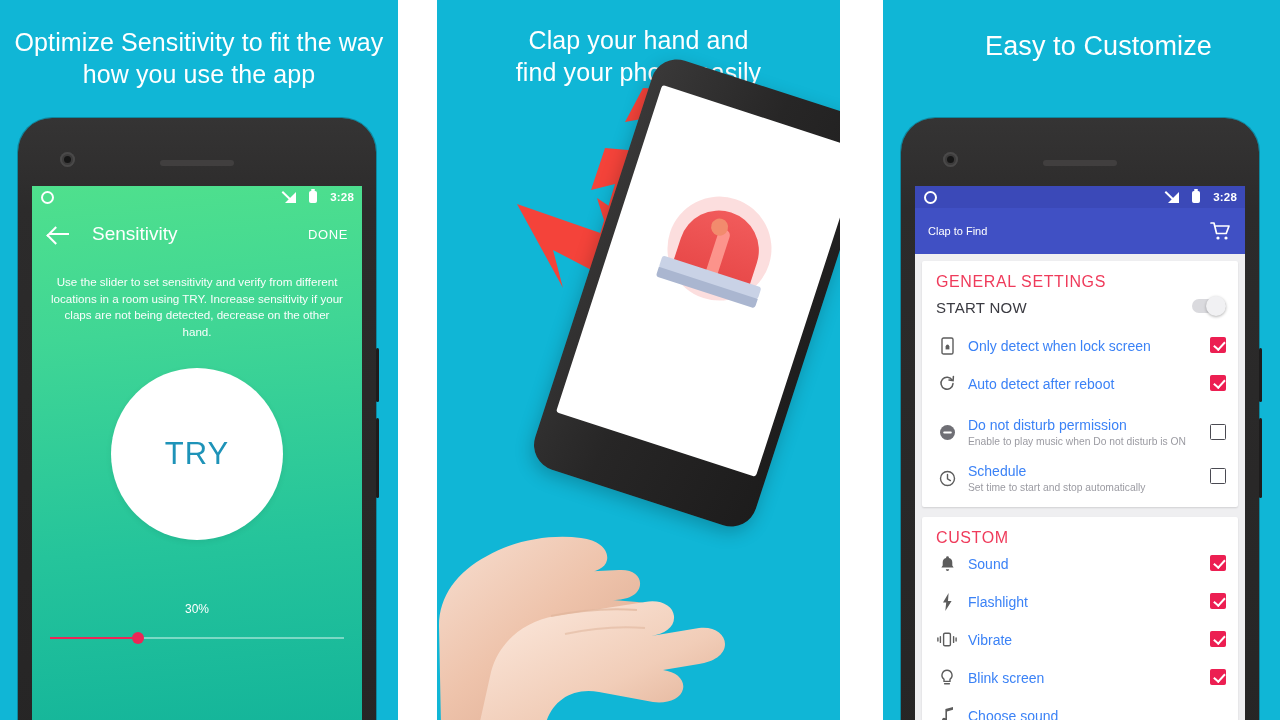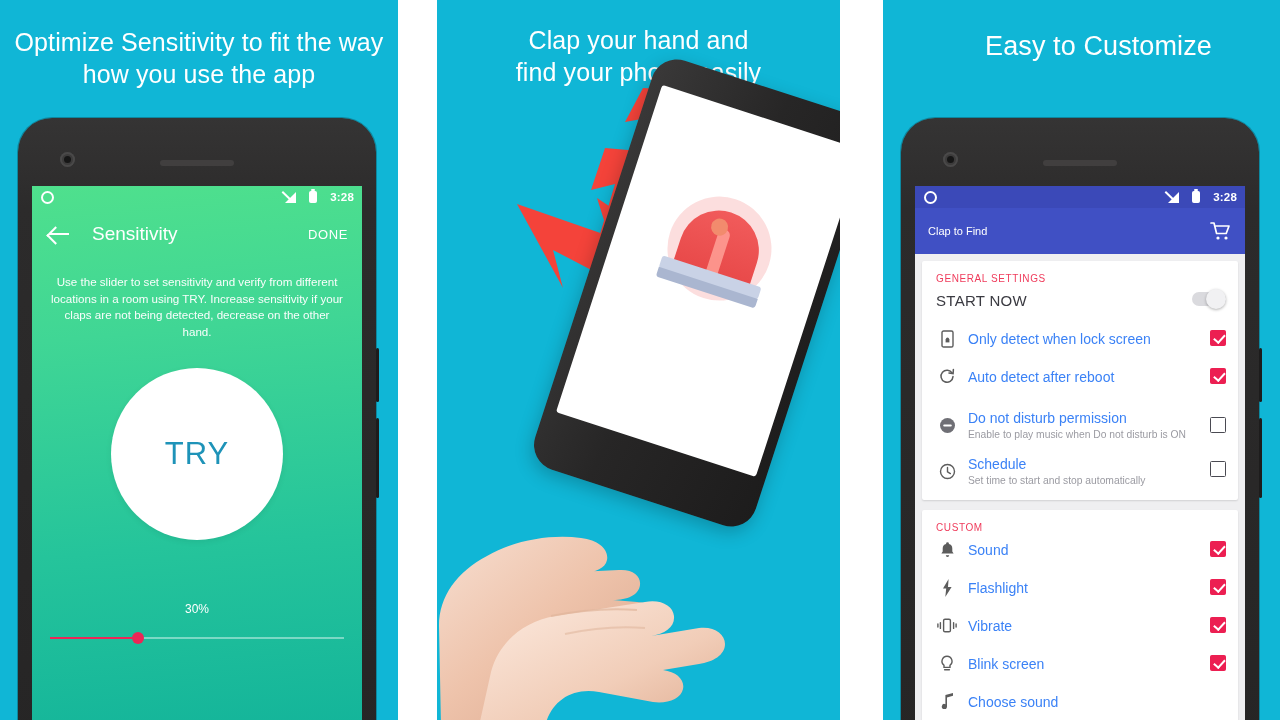--- a/index.html
+++ b/index.html
@@ -226,21 +226,21 @@
   }
   .s3-apptitle { font-size: 11px; }
   .cart-icon { margin-left:auto; width:22px; height:20px; }
 
   .card {
     background:#ffffff; margin: 7px 7px 0 7px; border-radius: 2px;
     box-shadow: 0 1px 2px rgba(0,0,0,.13);
     padding: 8px 0 6px 0;
   }
   .sec-title {
-    color:#ef3b5b; font-size: 10px; letter-spacing: .6px;
+    color:#ef3b5b; font-size: 16px; letter-spacing: .6px;
     padding: 4px 14px 4px 14px; font-weight: 400;
   }
   .row {
     display:flex; align-items:flex-start; min-height: 38px; padding: 4px 12px 4px 14px;
   }
   .row .ic {
     width: 22px; flex: 0 0 22px; display:flex; align-items:center; justify-content:center;
     color:#5c5c5c; margin-right: 10px;
   }
   .row .txt { flex: 1 1 auto; min-width: 0; }

